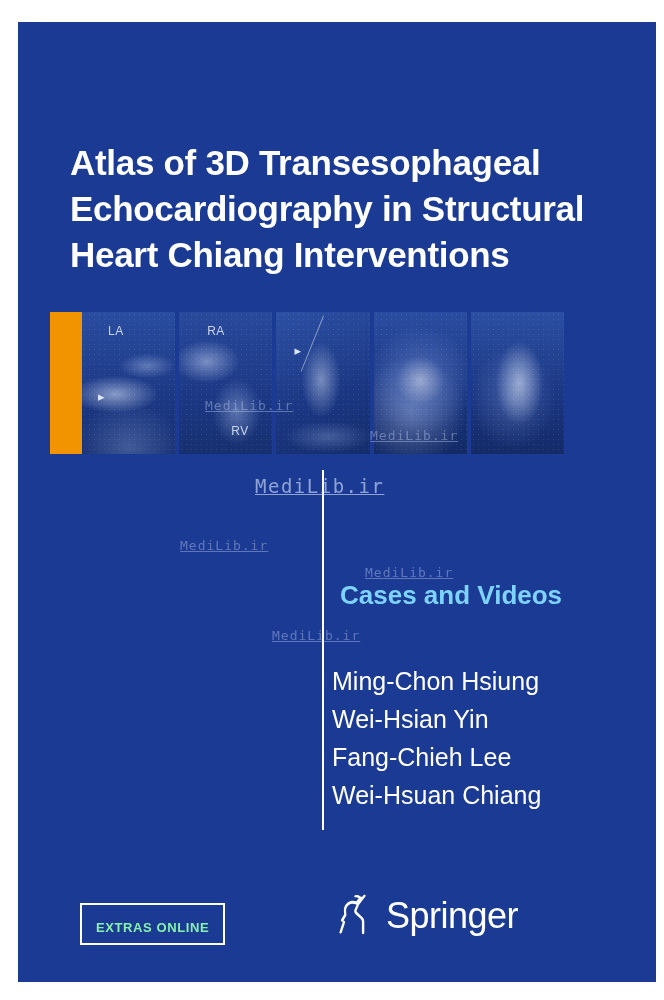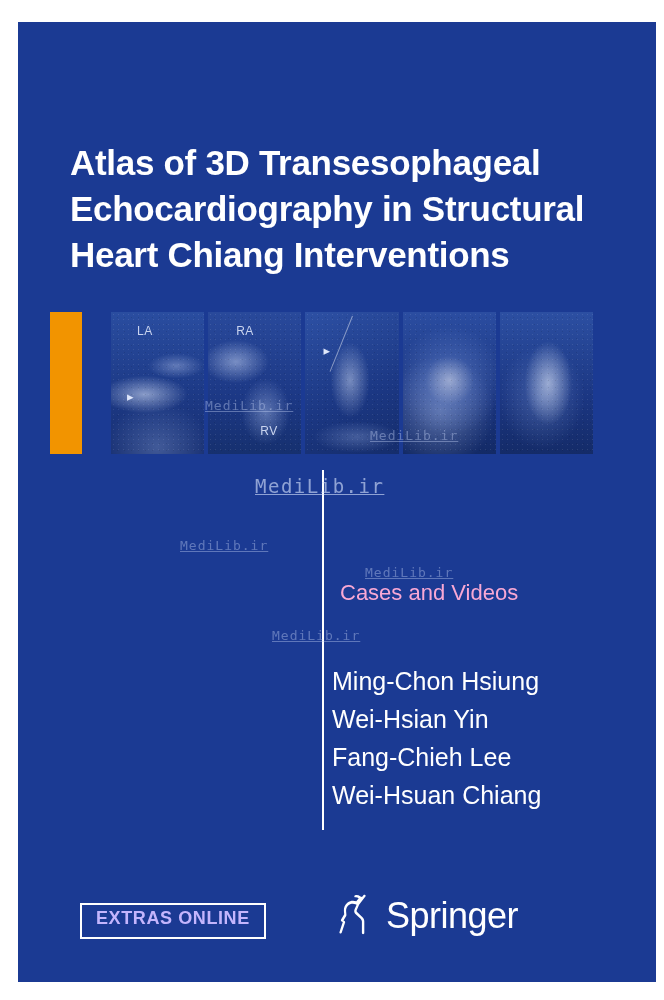--- a/index.html
+++ b/index.html
@@ -82,21 +82,20 @@
 
   
   .image-band {
     position: absolute;
     left: 82px;
     top: 312px;
     height: 142px;
     width: 482px;
     display: flex;
     gap: 4px;
-    margin-left: 29px;
   }
   .echo-tile {
     position: relative;
     flex: 1 1 0;
     height: 142px;
     overflow: hidden;
     background: #203f8f;
   }
   .echo-tile .label {
     position: absolute;
@@ -173,23 +172,23 @@
     height: 360px;
     background: #ffffff;
   }
 
   
   .subtitle {
     position: absolute;
     left: 340px;
     top: 580px;
     width: 300px;
-    color: #f9a8d4;
-    font-size: 22px;
-    font-weight: normal;
+    color: #7dd3fc;
+    font-size: 26px;
+    font-weight: bold;
   }
 
   
   .authors {
     position: absolute;
     left: 332px;
     top: 662px;
     width: 310px;
   }
   .author {
@@ -198,23 +197,23 @@
     line-height: 38px;
     white-space: nowrap;
   }
 
   
   .extras {
     position: absolute;
     left: 80px;
     top: 903px;
     border: 2px solid #ffffff;
-    padding: 3px 14px 8px 14px;
-    color: #c4b5fd;
-    font-size: 18px;
+    padding: 15px 14px 8px 14px;
+    color: #86efac;
+    font-size: 13px;
     font-weight: bold;
     letter-spacing: 0.6px;
   }
 
   
   .springer {
     position: absolute;
     left: 330px;
     top: 890px;
     display: flex;

